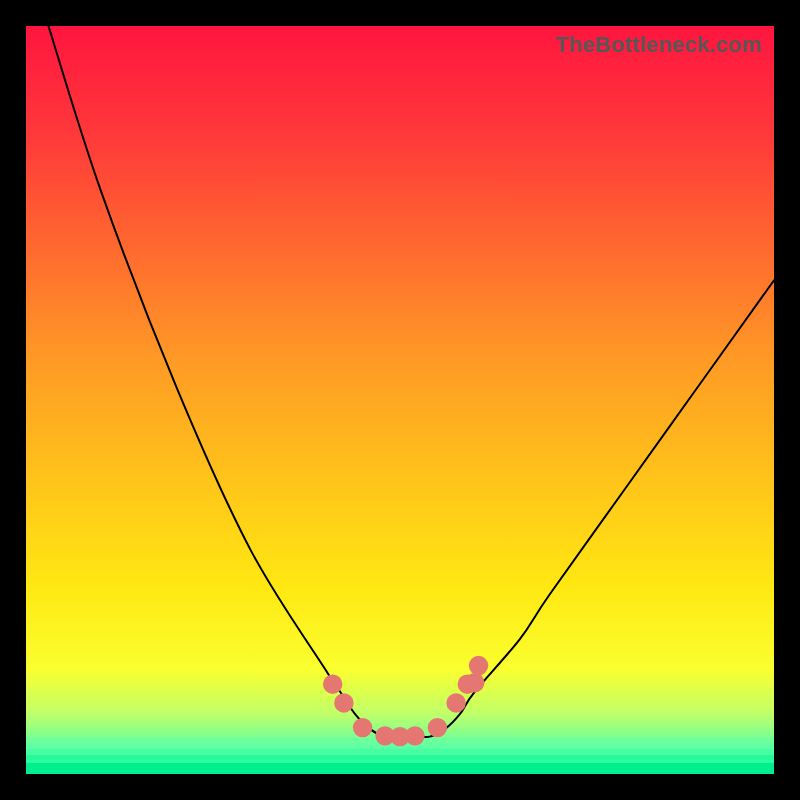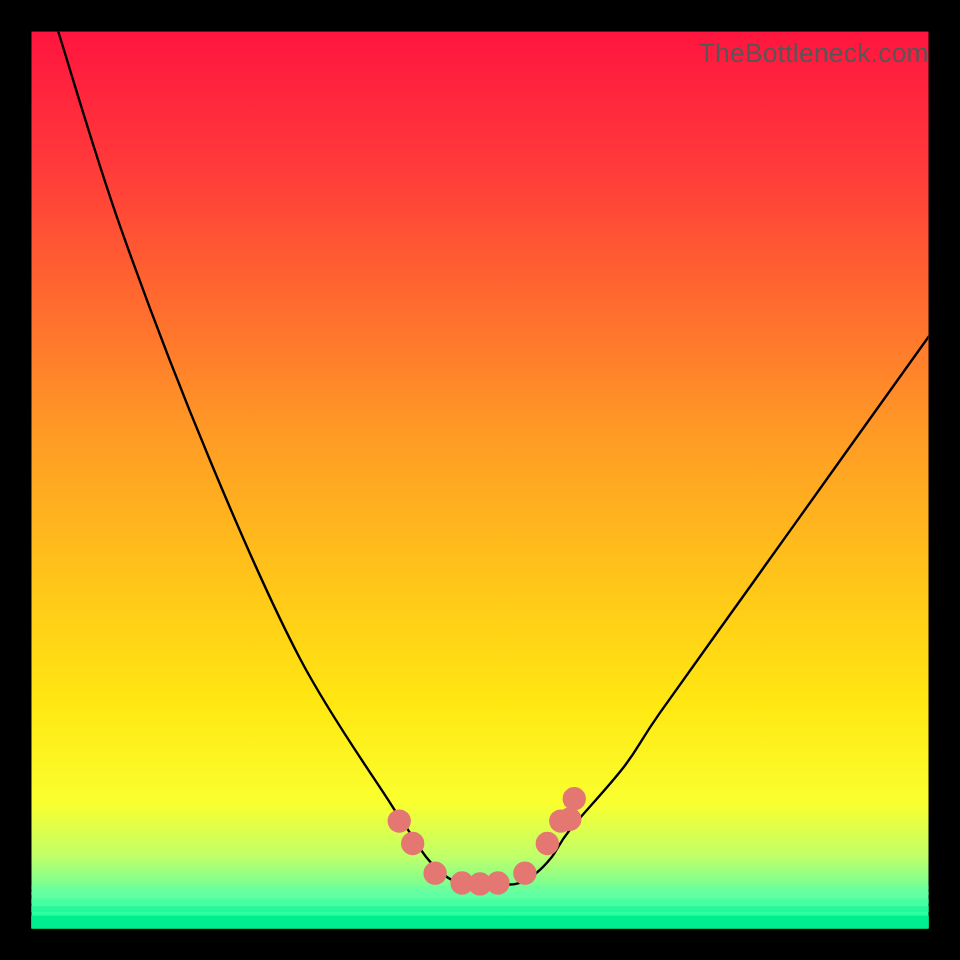--- a/index.html
+++ b/index.html
@@ -19,23 +19,23 @@
     height: 748px;
     overflow: hidden;
   }
   .bg {
     position: absolute;
     inset: 0;
   }
   .watermark {
     position: absolute;
     top: 6px;
-    right: 0;
+    right: 12px;
     font-size: 22px;
-    font-weight: 400;
+    font-weight: 700;
     color: #575757;
     letter-spacing: 0.2px;
   }
   .overlay {
     position: absolute;
     inset: 0;
   }
   .green-strip {
     position: absolute;
     left: 0;

